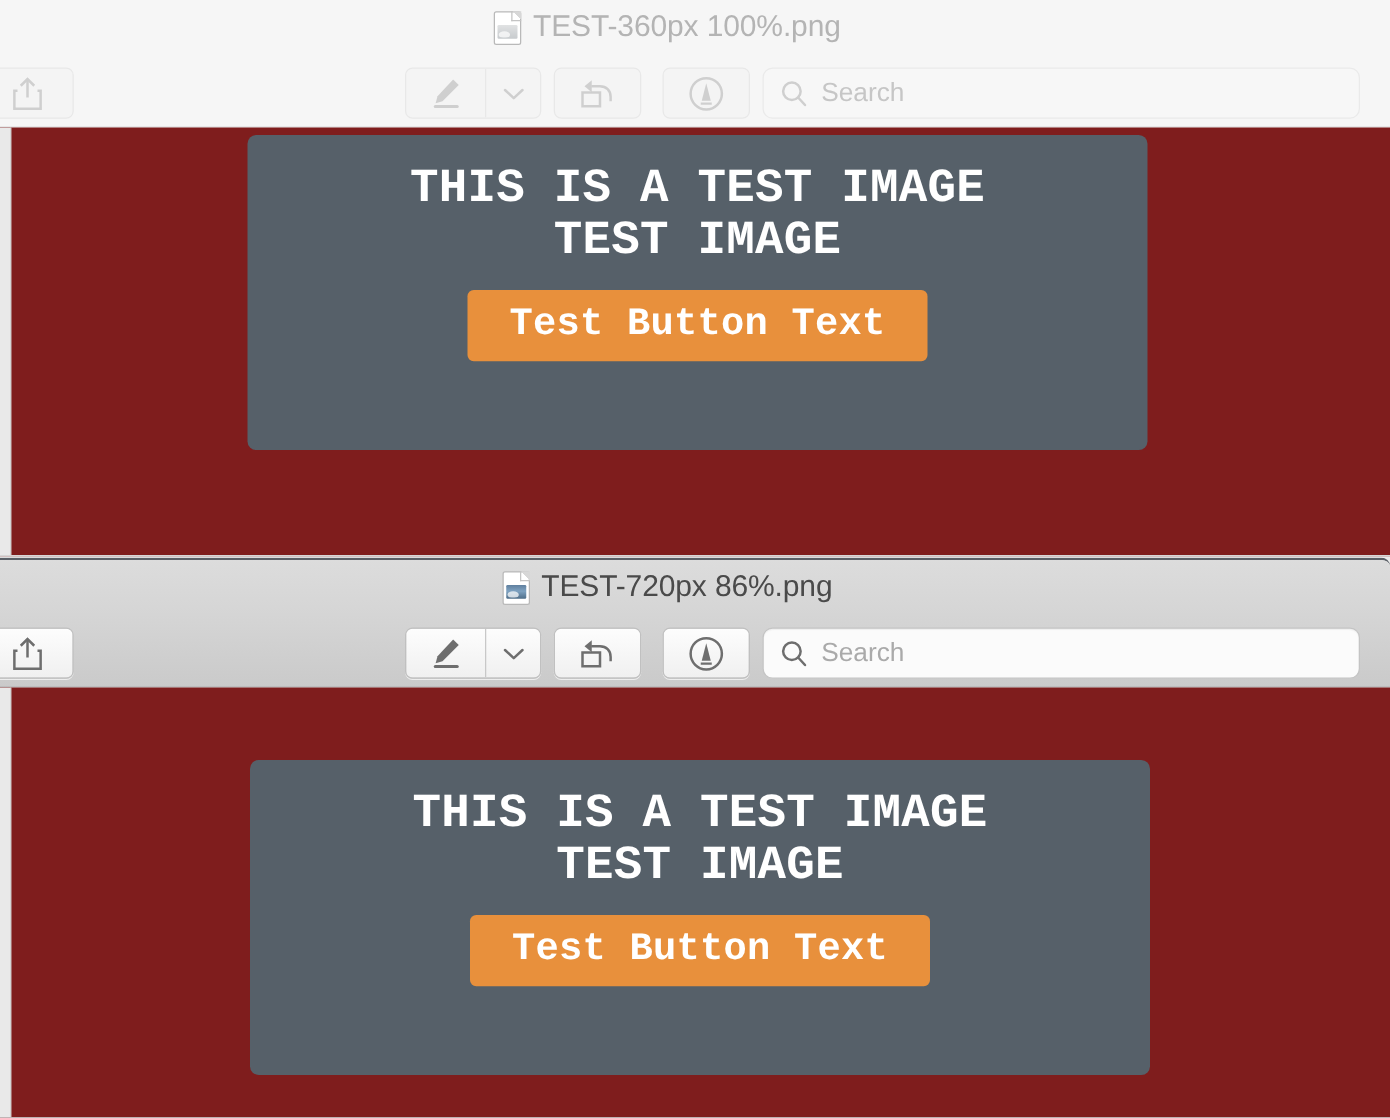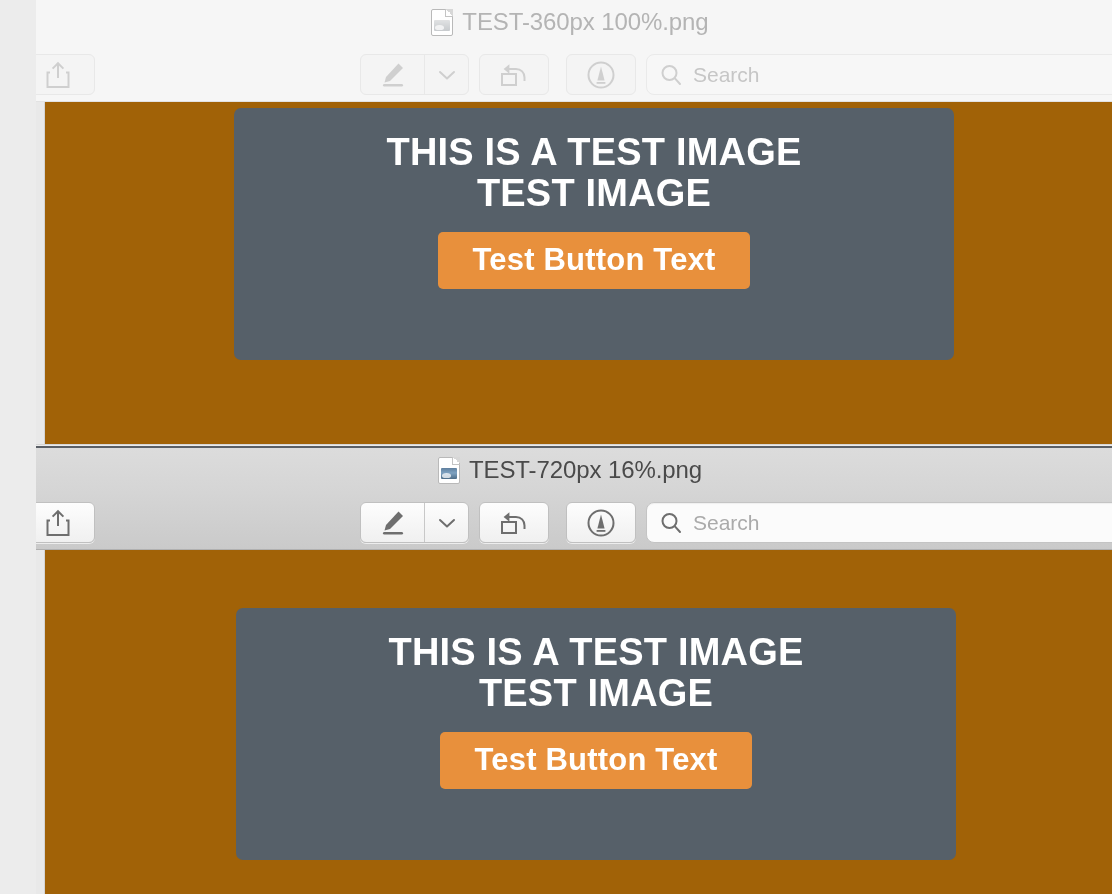--- a/index.html
+++ b/index.html
@@ -12,21 +12,20 @@
     height: 894px;
     overflow: hidden;
     font-family: "Liberation Sans", sans-serif;
     -webkit-font-smoothing: antialiased;
   }
 
   .screen {
     position: relative;
     width: 1052px;
     height: 894px;
-    margin-left: 36px;
   }
 
   
   .window {
     position: absolute;
     left: 0;
     width: 1112px;
     overflow: hidden;
   }
   .window.back {
@@ -228,22 +227,23 @@
 
   svg { display: block; }
   .back .gl { stroke: #cfcfcf; fill: none; }
   .front .gl { stroke: #6e6e6e; fill: none; }
   .back .gf { fill: #cfcfcf; }
   .front .gf { fill: #6e6e6e; }
 
   
   .content {
     position: relative;
-    background: #a16207;
+    background: #7f1d1d;
     overflow: hidden;
+    font-family: Liberation Mono, monospace;
   }
   .back .content { height: 342px; }
   .front .content { height: 344px; }
   .content::after {
     content: "";
     position: absolute;
     left: 0;
     top: 0;
     bottom: 0;
     width: 9px;
@@ -374,21 +374,21 @@
 
   <div class="window front">
 
     <div class="titlebar">
       <div class="title-group">
         <span class="doc-icon">
           <span class="sheet"></span>
           <span class="thumb"></span>
           <span class="fold"></span>
         </span>
-        <span class="title-text">TEST-720px 16%.png</span>
+        <span class="title-text">TEST-720px 86%.png</span>
       </div>
     </div>
 
     <div class="toolbar">
 
       <div class="tb-btn share-btn">
         <svg width="26" height="30" viewBox="0 0 26 30">
           <path class="gl" stroke-width="2" d="M13 18 V3.5"></path>
           <path class="gl" stroke-width="2" d="M7.6 8.6 L13 3.2 L18.4 8.6"></path>
           <path class="gl" stroke-width="2" d="M5 12.5 H2.5 V27 H23.5 V12.5 H21"></path>

